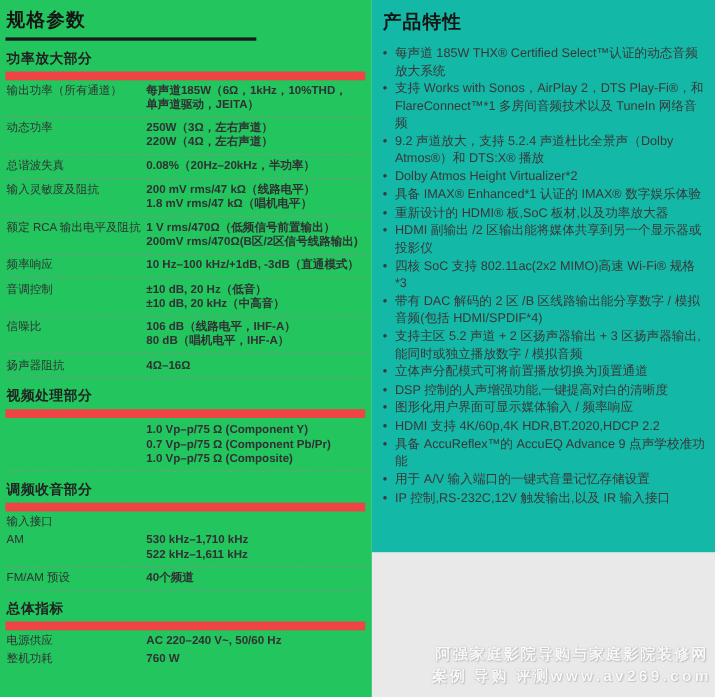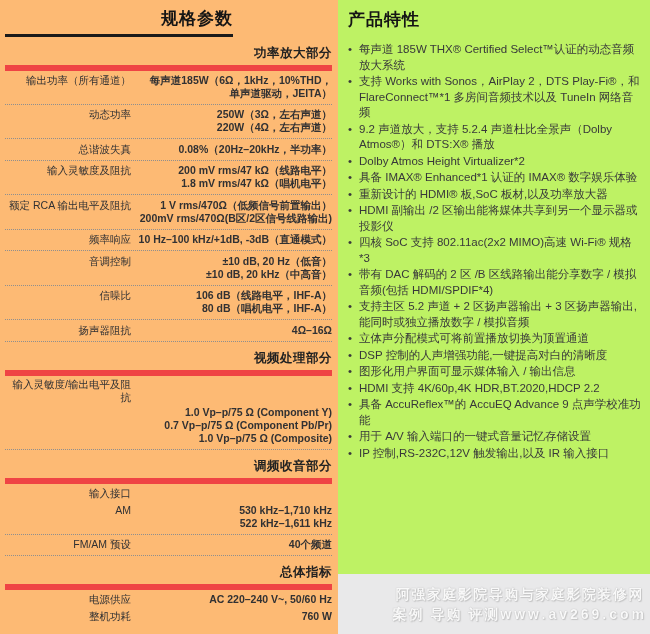--- a/index.html
+++ b/index.html
@@ -6,44 +6,44 @@
   body {
     width:650px; height:634px;
     font-family:"Liberation Sans","DejaVu Sans",sans-serif;
     background:#e9e9ea;
   }
   .page { position:relative; width:650px; height:634px; overflow:hidden; background:#e9e9ea; }
 
   
   .left-panel {
     position:absolute; left:0; top:0; width:338px; height:634px;
-    background:#fdba74; box-sizing:border-box; padding:6px 6px 0 5px;text-align:right;
+    background:#22c55e; box-sizing:border-box; padding:6px 6px 0 5px;
   }
   .spec-title {
     font-size:17px; font-weight:bold; color:#151515;
     width:227px; padding:1px 0 4px 1px; border-bottom:3px solid #1a1a1a;
     letter-spacing:1px;
   }
   .section-heading {
     font-size:12.5px; font-weight:bold; color:#222;
-    margin-top:7px; padding:1px 0 3px 1px; border-bottom:6px solid #ef4444;
+    margin-top:7px; padding:1px 0 3px 1px; border-bottom:8px solid #ef4444;
     letter-spacing:0.5px;
   }
   .spec-row { display:flex; padding:2.5px 0 2px 1px; font-size:10.5px; color:#313133; line-height:12.5px; }
   .spec-row.divider { border-bottom:1px dotted #8f8f8f; padding-bottom:4px; margin-bottom:1px; }
   .spec-label { width:127px; flex-shrink:0; padding-right:2px; box-sizing:border-box; }
   .spec-values { flex:1; }
   .spec-value-line { margin-bottom:0.5px;font-weight:bold; }
   .spec-row.block { display:block; }
   .spec-row.block .spec-values { margin-left:127px; margin-top:3px; }
 
   
   .right-panel {
-    position:absolute; left:338px; top:0; width:312px; height:574px;
-    background:#bef264; box-sizing:border-box; padding:8px 6px 0 10px;
+    position:absolute; left:338px; top:0; width:312px; height:502px;
+    background:#14b8a6; box-sizing:border-box; padding:8px 6px 0 10px;
   }
   .features-title { font-size:17px; font-weight:bold; color:#151515; letter-spacing:1px; margin-bottom:11px; }
   .feature-item { display:flex; font-size:11.5px; color:#38383a; line-height:15.5px; margin-bottom:1px; }
   .bullet { width:11px; flex-shrink:0; color:#38383a; }
   .feature-text { flex:1; }
 
   
   .watermark {
     position:absolute; right:3px; bottom:10px; text-align:center;
     font-weight:bold; color:rgba(255,255,255,0.92);
@@ -121,21 +121,20 @@
           <div class="spec-row divider">
             <div class="spec-label">扬声器阻抗</div>
             <div class="spec-values">
               <div class="spec-value-line">4Ω–16Ω</div>
             </div>
           </div>
         </div>
         <div class="spec-section">
           <div class="section-heading">视频处理部分</div>
           <div class="spec-row divider block">
-            <div class="spec-label">输入灵敏度/输出电平及阻抗</div>
             <div class="spec-values">
               <div class="spec-value-line">1.0 Vp–p/75 Ω (Component Y)</div>
               <div class="spec-value-line">0.7 Vp–p/75 Ω (Component Pb/Pr)</div>
               <div class="spec-value-line">1.0 Vp–p/75 Ω (Composite)</div>
             </div>
           </div>
         </div>
         <div class="spec-section">
           <div class="section-heading">调频收音部分</div>
           <div class="spec-row">
@@ -220,21 +219,21 @@
         <div class="feature-item">
           <span class="bullet">•</span>
           <span class="feature-text">立体声分配模式可将前置播放切换为顶置通道</span>
         </div>
         <div class="feature-item">
           <span class="bullet">•</span>
           <span class="feature-text">DSP 控制的人声增强功能,一键提高对白的清晰度</span>
         </div>
         <div class="feature-item">
           <span class="bullet">•</span>
-          <span class="feature-text">图形化用户界面可显示媒体输入 / 输出信息</span>
+          <span class="feature-text">图形化用户界面可显示媒体输入 / 频率响应</span>
         </div>
         <div class="feature-item">
           <span class="bullet">•</span>
           <span class="feature-text">HDMI 支持 4K/60p,4K HDR,BT.2020,HDCP 2.2</span>
         </div>
         <div class="feature-item">
           <span class="bullet">•</span>
           <span class="feature-text">具备 AccuReflex™的 AccuEQ Advance 9 点声学校准功能</span>
         </div>
         <div class="feature-item">

